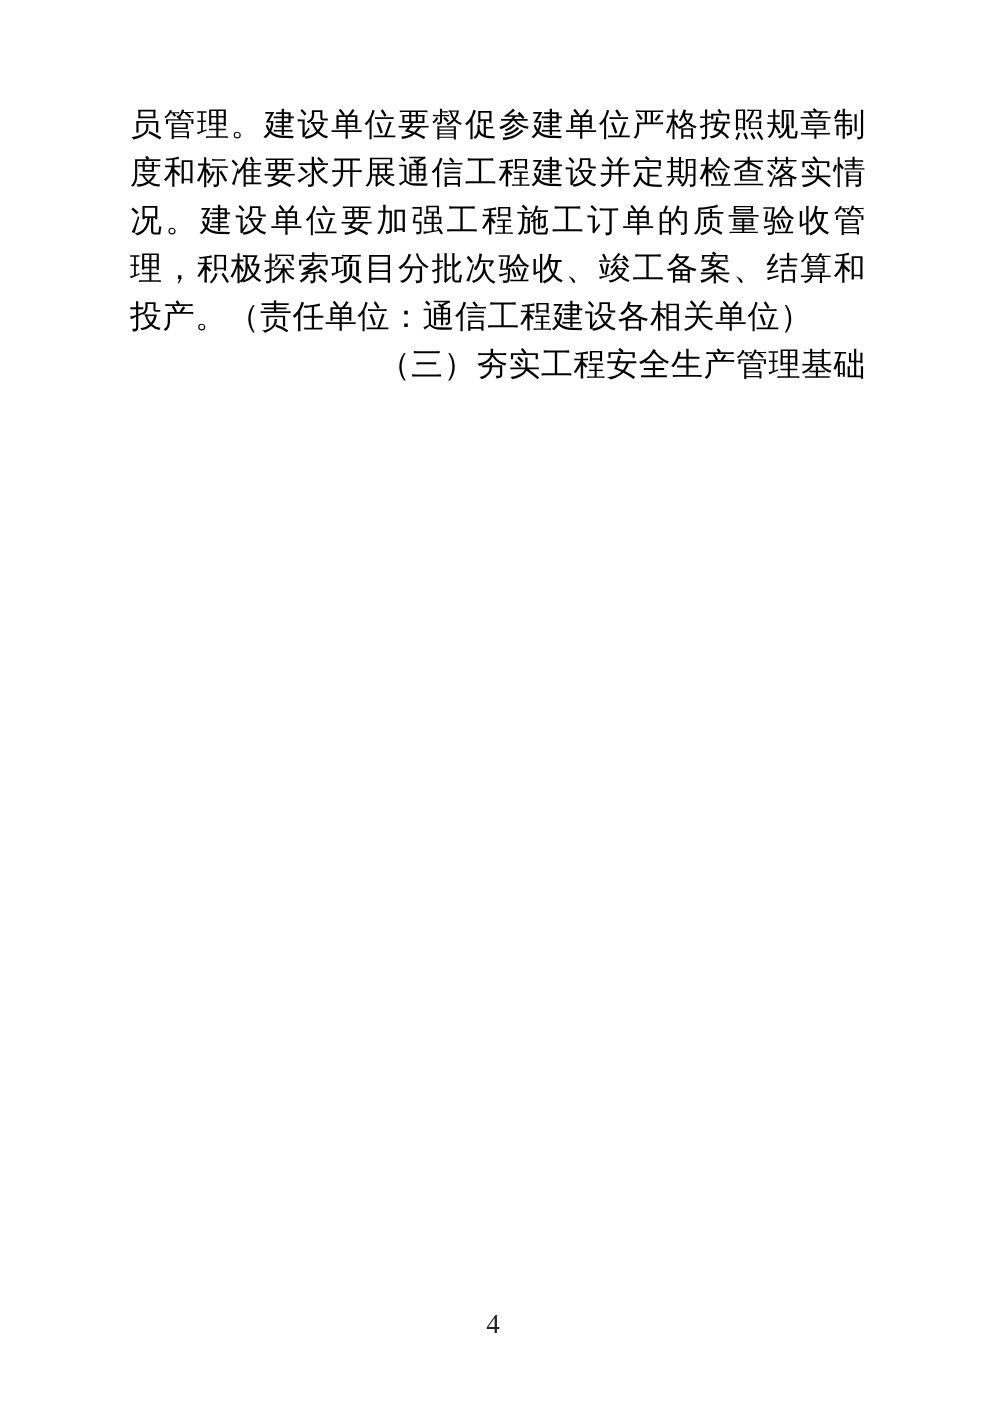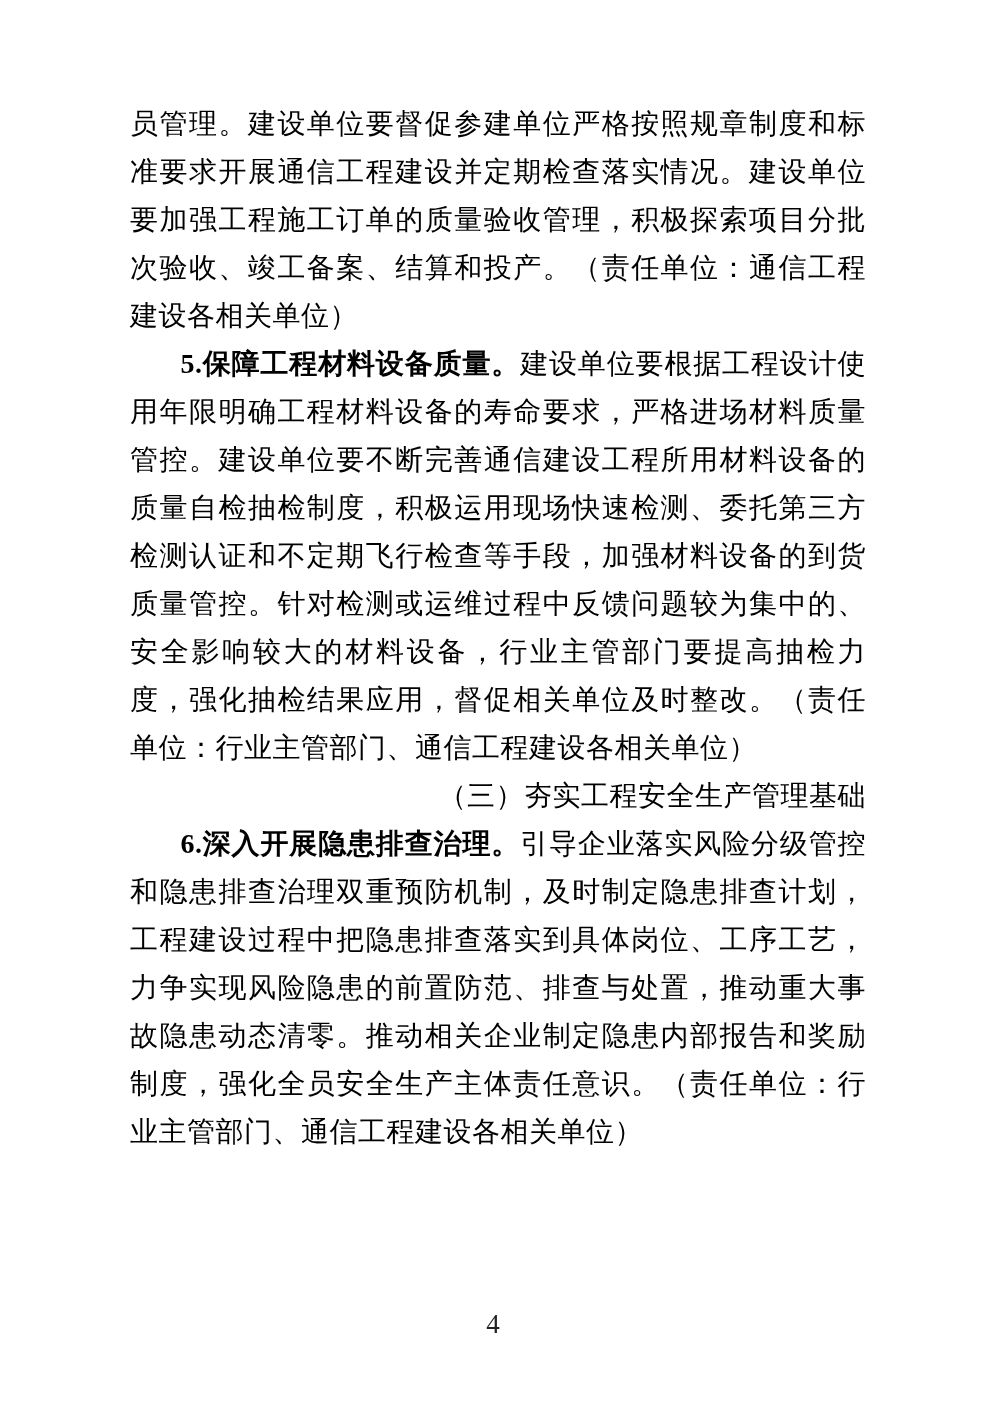--- a/index.html
+++ b/index.html
@@ -18,21 +18,21 @@
     overflow: hidden;
   }
   .content {
     position: absolute;
     left: 130px;
     top: 100px;
     width: 736px;
   }
   p.body-para {
     margin: 0;
-    font-size: 28px;
+    font-size: 32px;
     line-height: 48px;
     text-align: justify;
     text-justify: inter-ideograph;
     text-indent: 1.8em;
     letter-spacing: 0.5px;
     word-break: break-all;
   }
   p.body-para.no-indent {
     text-indent: 0;
   }
@@ -55,23 +55,21 @@
   }
 </style>
 </head>
 <body>
 
 <div class="page">
   <div class="content">
 
     <p class="body-para no-indent"><span class="lead"></span><span>员管理。建设单位要督促参建单位严格按照规章制度和标准要求开展通信工程建设并定期检查落实情况。建设单位要加强工程施工订单的质量验收管理，积极探索项目分批次验收、竣工备案、结算和投产。（责任单位：通信工程建设各相关单位）</span></p>
 
-    <p class="body-para"><span class="lead">5.保障工程材料设备质量。</span><span>建设单位要根据工程设计使用年限明确工程材料设备的寿命要求，严格进场材料质量管控。建设单位要不断完善通信建设工程所用材料设备的质量自检抽检制度，积极运用现场快速检测、委托第三方检测认证和不定期飞行检查等手段，加强材料设备的到货质量管控。针对检测或运维过程中反馈问题较为集中的、安全影响较大的材料设备，行业主管部门要提高抽检力度，强化抽检结果应用，督促相关单位及时整改。（责任单位：行业主管部门、通信工程建设各相关单位）</span></p>
 
     <p class="body-para subhead"><span>（三）夯实工程安全生产管理基础</span></p>
 
-    <p class="body-para"><span class="lead">6.深入开展隐患排查治理。</span><span>引导企业落实风险分级管控和隐患排查治理双重预防机制，及时制定隐患排查计划，工程建设过程中把隐患排查落实到具体岗位、工序工艺，力争实现风险隐患的前置防范、排查与处置，推动重大事故隐患动态清零。推动相关企业制定隐患内部报告和奖励制度，强化全员安全生产主体责任意识。（责任单位：行业主管部门、通信工程建设各相关单位）</span></p>
 
 
   </div>
 
   <div class="page-number">4</div>
 </div>
 
 </body></html>

